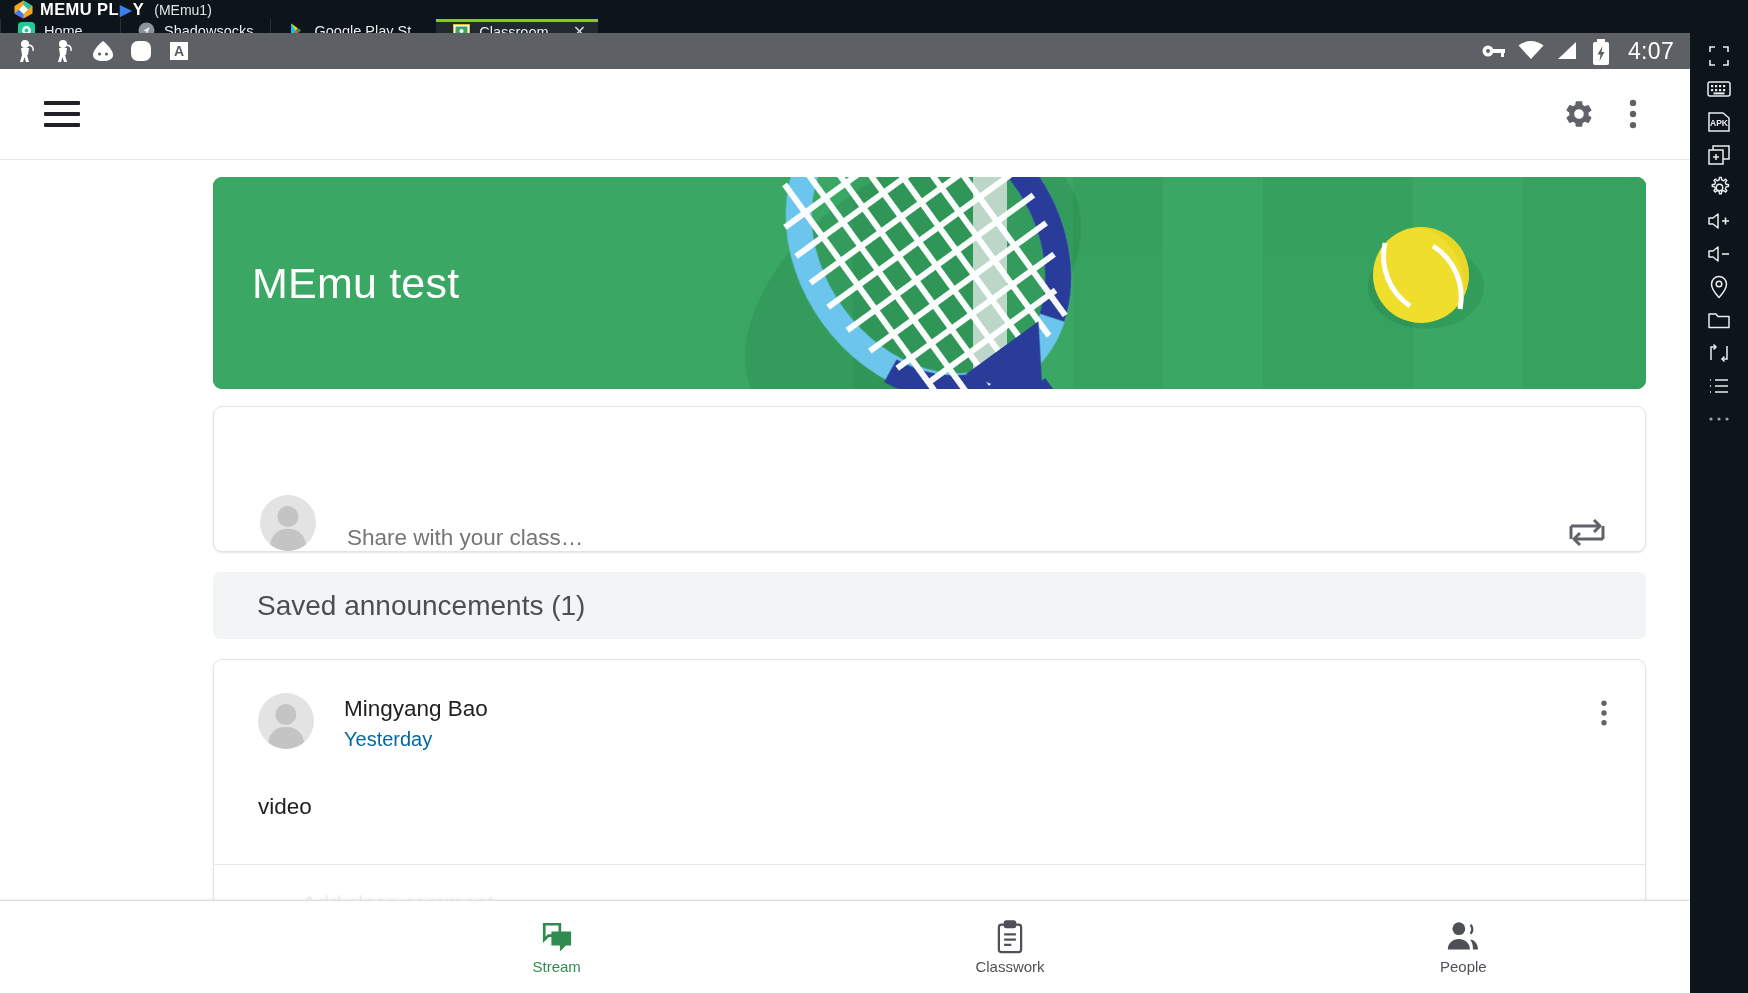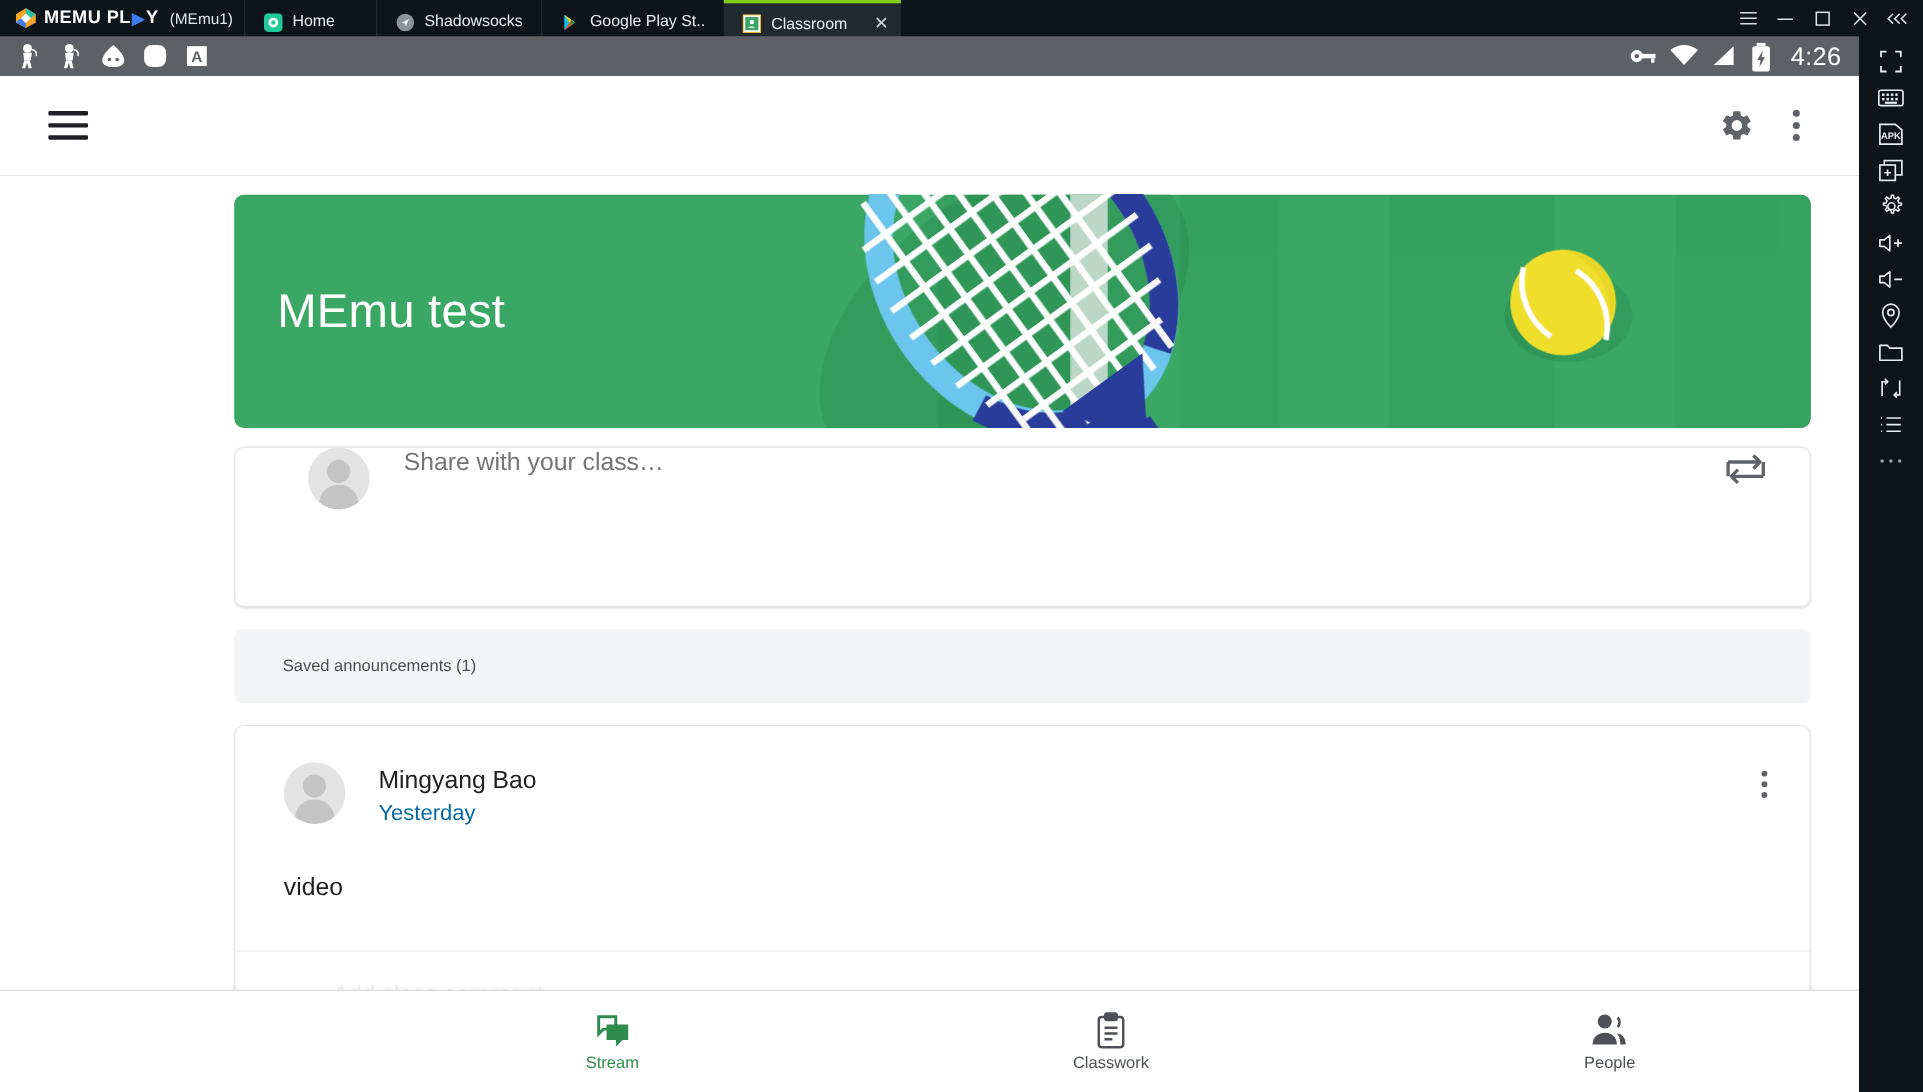--- a/index.html
+++ b/index.html
@@ -9,21 +9,21 @@
     background: #0b1116;
     font-family: "Liberation Sans", sans-serif;
   }
   #root { position: relative; width: 1748px; height: 993px; }
 
   
   .titlebar {
     position: absolute; top: 0; left: 0;
     width: 1748px; height: 33px;
     background: #0d141a;
-    display: flex; align-items: stretch;
+    display: flex; align-items: stretch; flex-direction: column;
   }
   .brand {
     display: flex; align-items: center; gap: 7px;
     padding: 0 10px 0 14px; height: 33px;
   }
   .brand-logo { width: 19px; height: 19px; position: relative; }
   .brand-name {
     font-size: 16.5px; font-weight: bold; color: #ffffff;
     letter-spacing: .4px; display: flex; align-items: center; gap: 1px;
   }
@@ -121,21 +121,21 @@
     letter-spacing: .2px;
   }
   .banner-art { position: absolute; inset: 0; z-index: 1; }
 
   .card {
     margin: 17px 44px 0 213px;
     background: #fff; border: 1px solid #e4e4e4;
     border-radius: 9px;
     box-shadow: 0 1px 2px rgba(60,64,67,.14);
   }
-  .share-card { height: 146px; display: flex; align-items: flex-start; padding: 0 37px 0 66px; }
+  .share-card { height: 146px; display: flex; align-items: flex-end; padding: 0 37px 0 46px; }
   .avatar {
     width: 56px; height: 56px; border-radius: 50%;
     background: #e3e3e3; position: relative; flex: none; overflow: hidden;
   }
   .avatar::before {
     content: ""; position: absolute; left: 50%; top: 19%;
     transform: translateX(-50%); width: 38%; height: 38%;
     border-radius: 50%; background: #c4c4c4;
   }
   .avatar::after {
@@ -143,21 +143,21 @@
     transform: translateX(-50%); width: 64%; height: 52%;
     border-radius: 46% 46% 0 0 / 60% 60% 0 0; background: #c4c4c4;
   }
   .share-text { margin-left: 31px; color: #757575; font-size: 22.5px; }
   .share-swap { margin-left: auto; }
 
   .saved {
     margin: 20px 44px 0 213px;
     height: 67px; background: #f3f4f5; border-radius: 7px;
     display: flex; align-items: center; padding-left: 44px;
-    color: #4b4f52; font-size: 15px;
+    color: #4b4f52; font-size: 28px;
   }
 
   .post-card { margin-top: 20px; padding: 33px 30px 0 44px; }
   .post-head { display: flex; align-items: flex-start; }
   .post-meta { margin-left: 30px; padding-top: 2px; }
   .post-author { color: #202124; font-size: 22.5px; font-weight: normal; line-height: 1.25; }
   .post-time { color: #0369a1; font-size: 20px; margin-top: 5px; }
   .post-more { margin-left: auto; padding-top: 6px; }
   .post-body { color: #202124; font-size: 22.5px; margin: 43px 0 44px 0; }
   .post-sep { height: 1px; background: #e8e8e8; margin: 0 -30px 0 -44px; }
@@ -358,21 +358,21 @@
             <path d="M22 4 L22 21 L4 21 Z" fill="#fff"></path>
           </svg>
     </span>
     <span class="sb-ico">
       <svg width="20" height="28" viewBox="0 0 20 28">
         <rect x="6" y="1" width="8" height="3" fill="#fff"></rect>
         <rect x="2" y="4" width="16" height="23" rx="2" fill="#fff"></rect>
         <path d="M11.5 8 L6.5 16.5 h3 L8.5 23 L13.5 14 h-3 z" fill="#5d6165"></path>
       </svg>
     </span>
-    <span class="sb-clock">4:26</span>
+    <span class="sb-clock">4:07</span>
   </div>
 </div>
 
 <div class="sidebar">
   <div class="sb-tool">
     <svg width="22" height="22" viewBox="0 0 22 22">
           <g stroke="#e7edf1" stroke-width="1.6" fill="none">
       <polyline points="2,7 2,2 7,2"></polyline>
             <polyline points="15,2 20,2 20,7"></polyline>
       <polyline points="20,15 20,20 15,20"></polyline>

